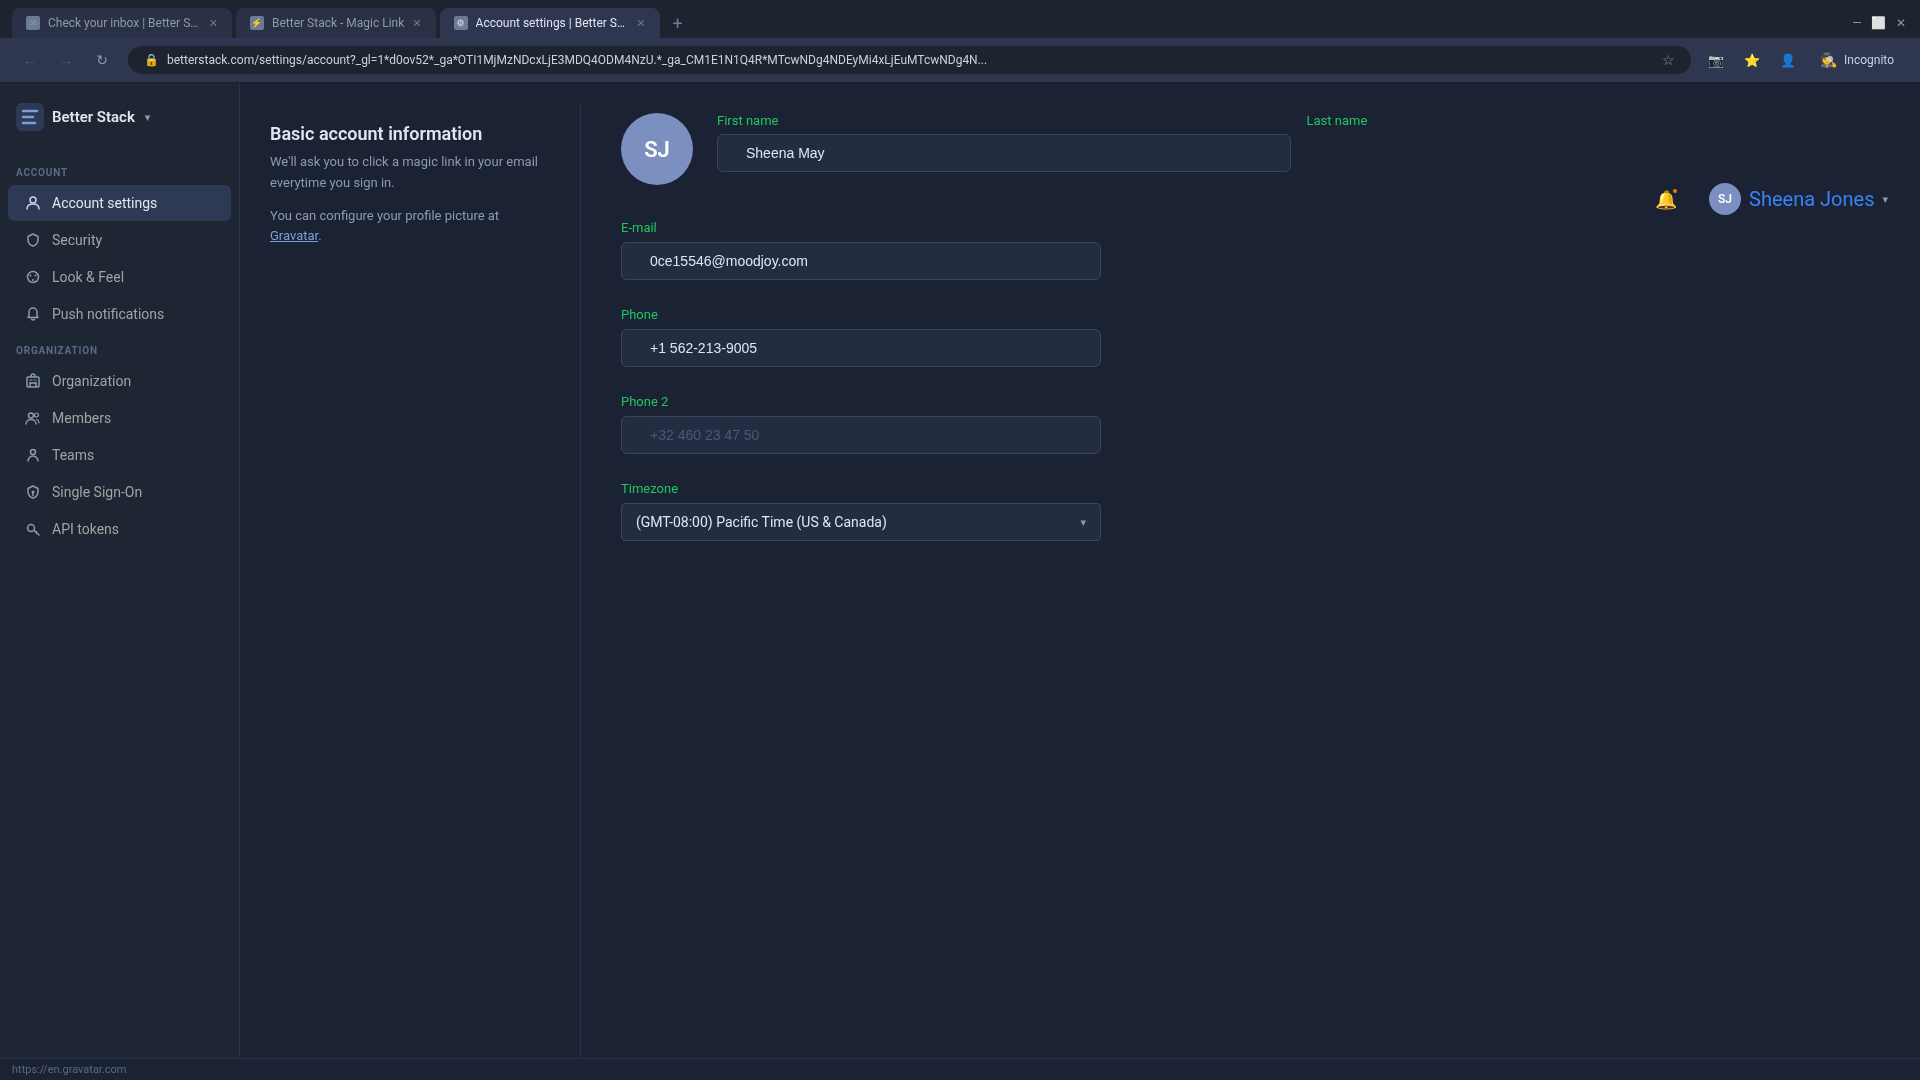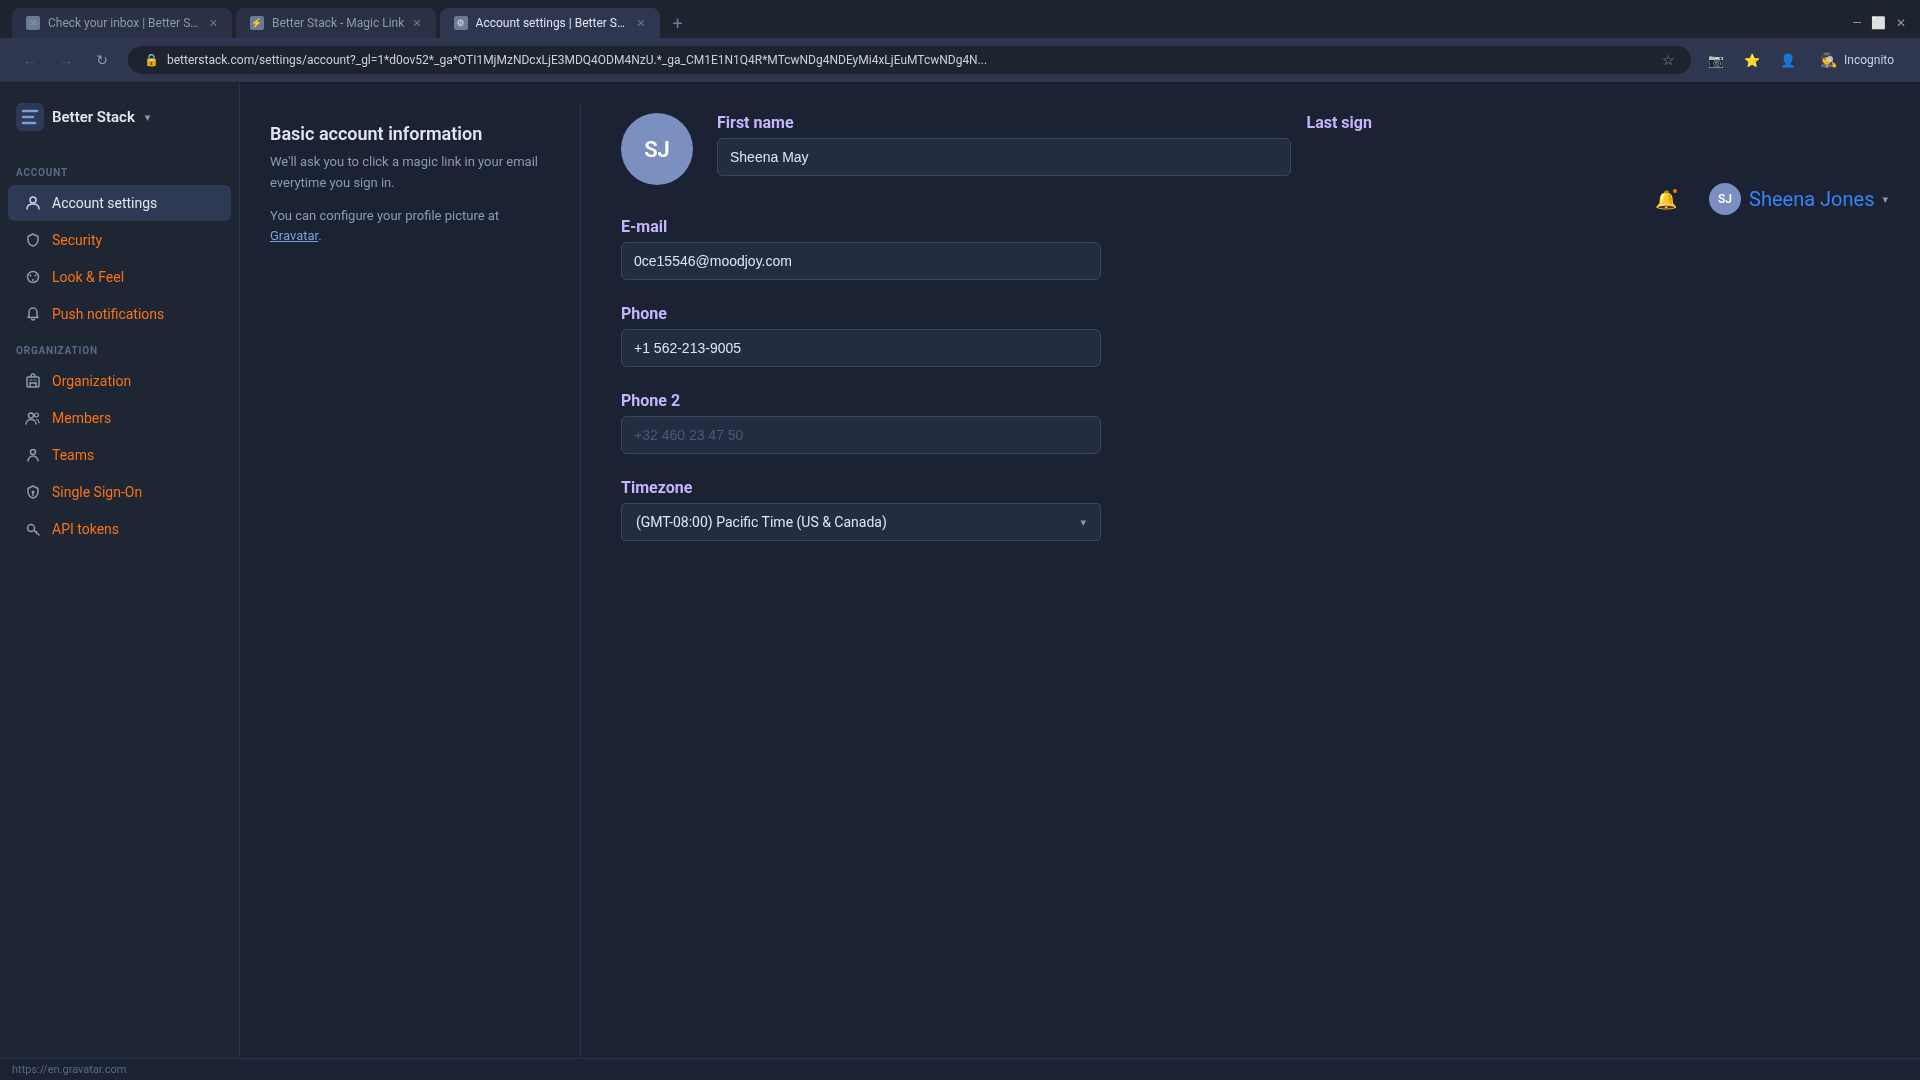--- a/index.html
+++ b/index.html
@@ -231,21 +231,21 @@
 
     .sidebar-item {
       display: flex;
       align-items: center;
       gap: 10px;
       padding: 9px 16px;
       cursor: pointer;
       border-radius: 6px;
       margin: 1px 8px;
       font-size: 14px;
-      color: #f97316;
+      color: #a3a3a3;
       transition: background 0.15s;
     }
 
     .sidebar-item.active {
       background: #2e3a55;
       color: #e0e6f0;
     }
 
     .sidebar-icon {
       width: 18px;
@@ -325,30 +325,30 @@
     }
 
     .field-group {
       flex: 1;
       display: flex;
       flex-direction: column;
       gap: 6px;
     }
 
     .field-label {
-      font-size: 16px;
-      color: #c4b5fd;
-      font-weight: 700;
+      font-size: 13px;
+      color: #22c55e;
+      font-weight: 400;
     }
 
     .field-input {
       background: #232d42;
       border: 1px solid #3a4560;
       border-radius: 6px;
-      padding: 10px 12px;
+      padding: 10px 28px;
       font-size: 14px;
       color: #e0e6f0;
       outline: none;
       width: 100%;
     }
 
     .field-input::placeholder {
       color: #4a5a75;
     }
 
@@ -674,21 +674,21 @@
       <div class="avatar-area">
         <div class="avatar-circle">
           <span>SJ</span>
         </div>
         <div class="name-fields">
           <div class="field-group">
             <label class="field-label">First name</label>
             <input class="field-input" type="text" value="Sheena May" style="">
           </div>
           <div class="field-group">
-            <label class="field-label">Last sign</label>
+            <label class="field-label">Last name</label>
           </div>
         </div>
       </div>
 
       <div class="form-section">
         <label class="field-label">E-mail</label>
         <div style="height:6px"></div>
         <input class="field-input full-width-field" type="email" value="0ce15546@moodjoy.com" style="">
       </div>
 

